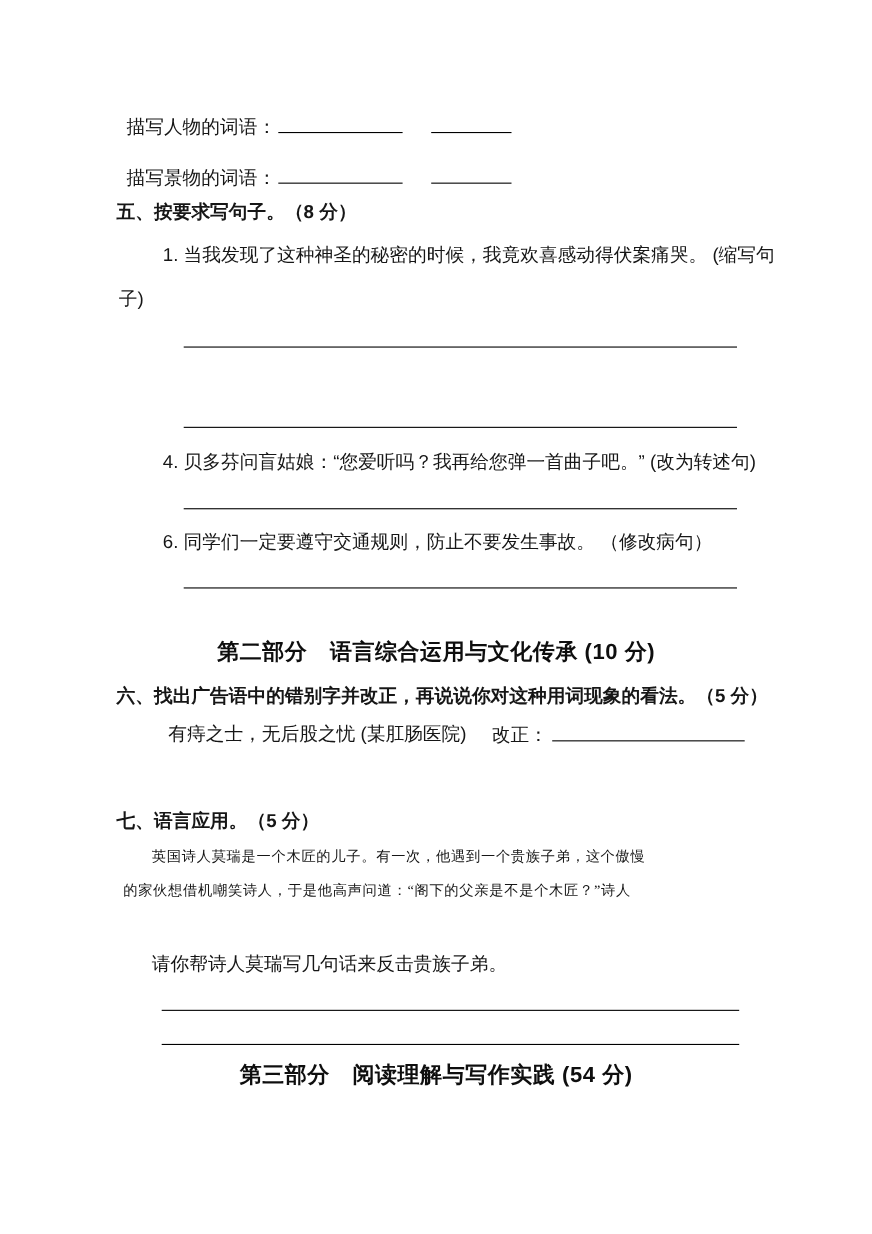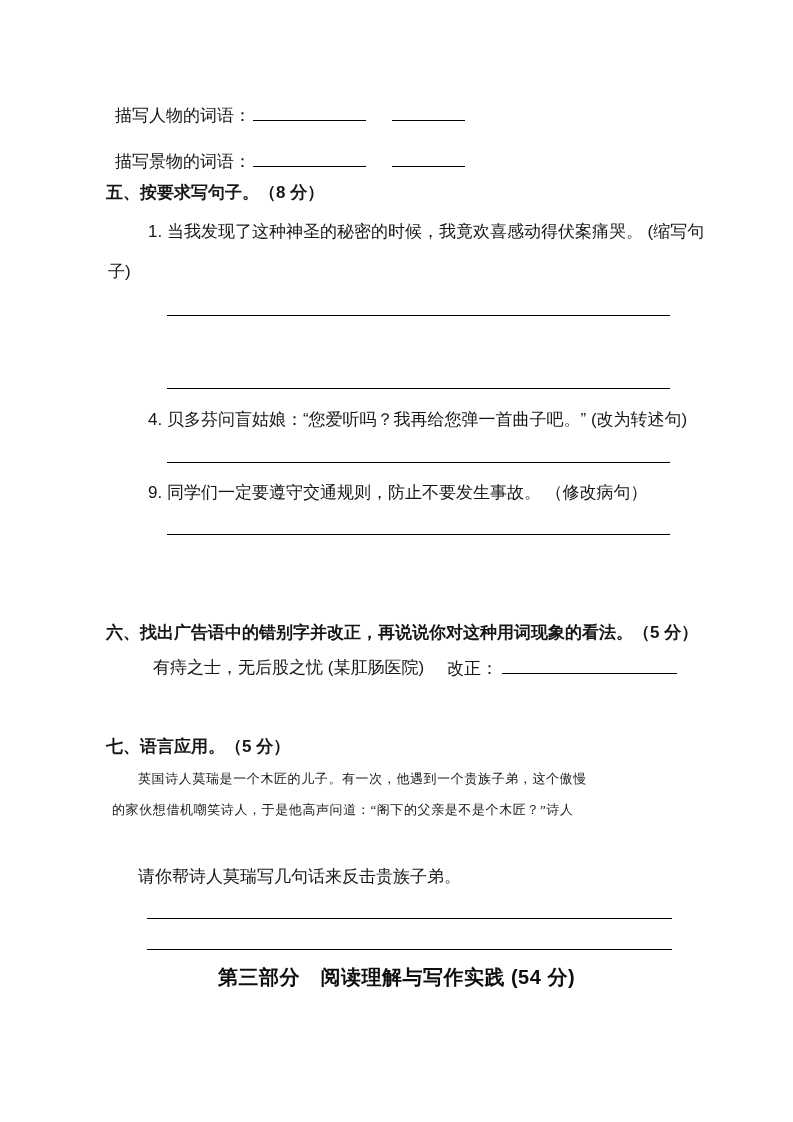--- a/index.html
+++ b/index.html
@@ -44,23 +44,24 @@
 
   <div class="row" style="top:221px;left:148px">1. 当我发现了这种神圣的秘密的时候，我竟欢喜感动得伏案痛哭。 (缩写句</div>
   <div class="row" style="top:261px;left:108px">子)</div>
   <div class="answer-line" style="top:315px;left:167px;width:503px"></div>
 
   <div class="answer-line" style="top:388px;left:167px;width:503px"></div>
 
   <div class="row" style="top:409px;left:148px">4. 贝多芬问盲姑娘：“您爱听吗？我再给您弹一首曲子吧。” (改为转述句)</div>
   <div class="answer-line" style="top:462px;left:167px;width:503px"></div>
 
-  <div class="row" style="top:482px;left:148px">9. 同学们一定要遵守交通规则，防止不要发生事故。 （修改病句）</div>
+  <div class="row" style="top:482px;left:148px">6. 同学们一定要遵守交通规则，防止不要发生事故。 （修改病句）</div>
   <div class="answer-line" style="top:534px;left:167px;width:503px"></div>
 
+  <div class="part-heading" style="top:579px">第二部分　语言综合运用与文化传承 (10 分)</div>
 
   <div class="row bold" style="top:622px;left:106px">六、找出广告语中的错别字并改正，再说说你对这种用词现象的看法。（5 分）</div>
   <div class="row" style="top:657px;left:153px">有痔之士，无后股之忧 (某肛肠医院)</div>
   <div class="row" style="top:657px;left:447px">
     <span>改正：</span><span class="uline w175"></span>
   </div>
 
   <div class="row bold" style="top:736px;left:106px">七、语言应用。（5 分）</div>
   <div class="row kai" style="top:768px;left:138px">英国诗人莫瑞是一个木匠的儿子。有一次，他遇到一个贵族子弟，这个傲慢</div>
   <div class="row kai" style="top:799px;left:112px">的家伙想借机嘲笑诗人，于是他高声问道：“阁下的父亲是不是个木匠？”诗人</div>

